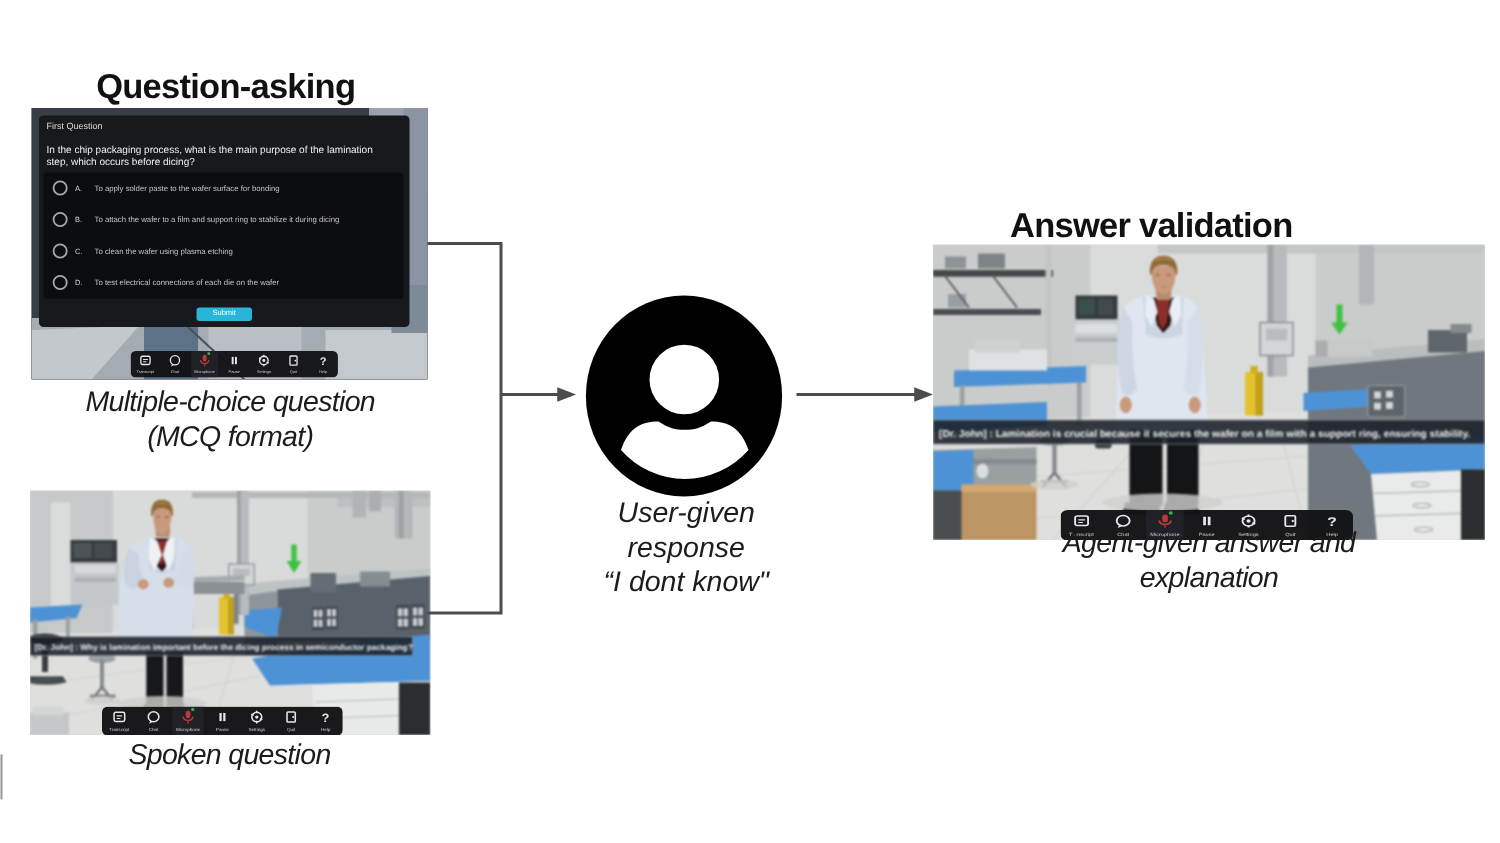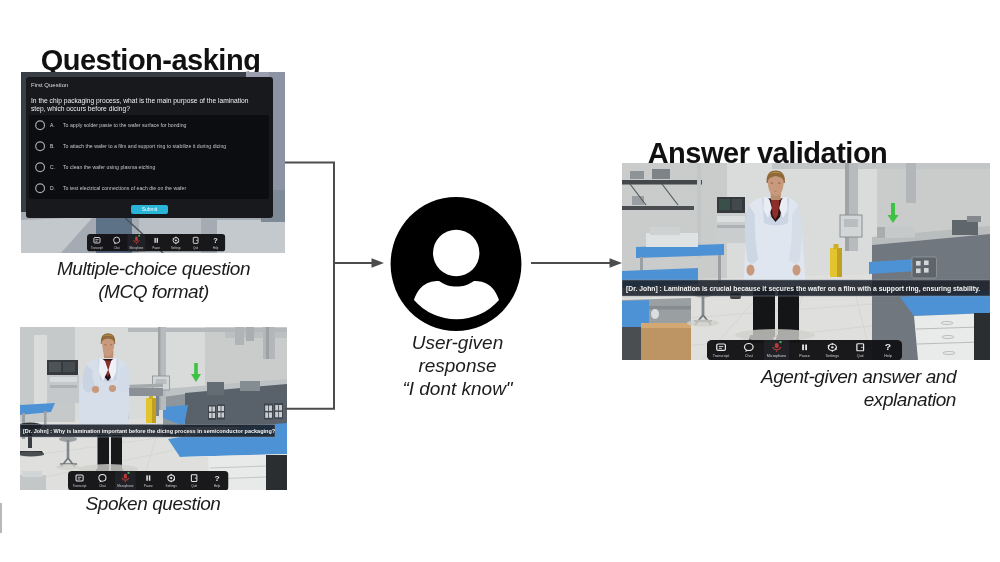--- a/index.html
+++ b/index.html
@@ -1,18 +1,18 @@
 <!DOCTYPE html>
 <html><head>
 <meta charset="utf-8">
 <style>
 html,body{margin:0;padding:0}
 body{width:1000px;height:562px;background:#fff;font-family:"Liberation Sans",sans-serif;position:relative;overflow:hidden}
 .abs{position:absolute}
-.ttl{position:absolute;font-weight:bold;color:#111;font-size:29px;letter-spacing:-0.5px;text-align:center;white-space:nowrap}
+.ttl{position:absolute;font-weight:bold;color:#111;font-size:23px;letter-spacing:-0.5px;text-align:center;white-space:nowrap}
 .cap{position:absolute;font-style:italic;color:#1c1c1c;font-size:19px;letter-spacing:-0.45px;line-height:23px;text-align:center;white-space:nowrap}
 .shot{position:absolute;overflow:hidden}
 </style>
 </head>
 <body>
 
 <svg width="0" height="0" style="position:absolute">
 <defs>
 <symbol id="tbar" viewBox="0 0 140 18" preserveAspectRatio="none">
   <rect x="0" y="0" width="140" height="18" rx="3.5" fill="#131316" fill-opacity="0.97"></rect>
@@ -358,21 +358,21 @@
     <ellipse cx="153" cy="172" rx="40" ry="6" fill="#cfcfcc" opacity="0.8"></ellipse>
     <ellipse cx="81" cy="160" rx="16" ry="3.5" fill="#cfcfcc" opacity="0.8"></ellipse>
 
     <rect x="0" y="117" width="368" height="16" fill="#1a2029" fill-opacity="0.88" stroke="#8d939b" stroke-width="0.5"></rect>
     <text x="4" y="128" font-size="6.8" font-weight="bold" fill="#f4f4f4" font-family="Liberation Sans,sans-serif">[Dr. John] : Lamination is crucial because it secures the wafer on a film with a support ring, ensuring stability.</text>
   </svg>
   <svg class="abs" style="left:84.6px;top:176.7px" width="195" height="20.3">
       <use href="#tbar" width="195" height="20.3"></use>
     </svg>
 </div>
-<div class="cap" style="left:656px;top:365px;width:300px;letter-spacing:-0.45px;text-align:right;">Agent-given answer and<br>explanation</div>
+<div class="cap" style="left:656px;top:351px;width:300px;letter-spacing:-0.45px;">Agent-given answer and<br>explanation</div>
 
 <svg width="1000" height="562" viewBox="0 0 1000 562" style="position:absolute;left:0;top:0;pointer-events:none">
   <g stroke="#4c4c4c" stroke-width="2" fill="none">
     <polyline points="285,162.4 334,162.4 334,408.7 285,408.7"></polyline>
     <line x1="334" y1="263" x2="372" y2="263"></line>
     <line x1="531" y1="263" x2="611" y2="263"></line>
   </g>
   <polygon points="371.5,258.2 384,263 371.5,267.8" fill="#4c4c4c"></polygon>
   <polygon points="609.5,258.2 622,263 609.5,267.8" fill="#4c4c4c"></polygon>
   <line x1="1" y1="503" x2="1" y2="533" stroke="#9a9a9a" stroke-width="1.4"></line>

